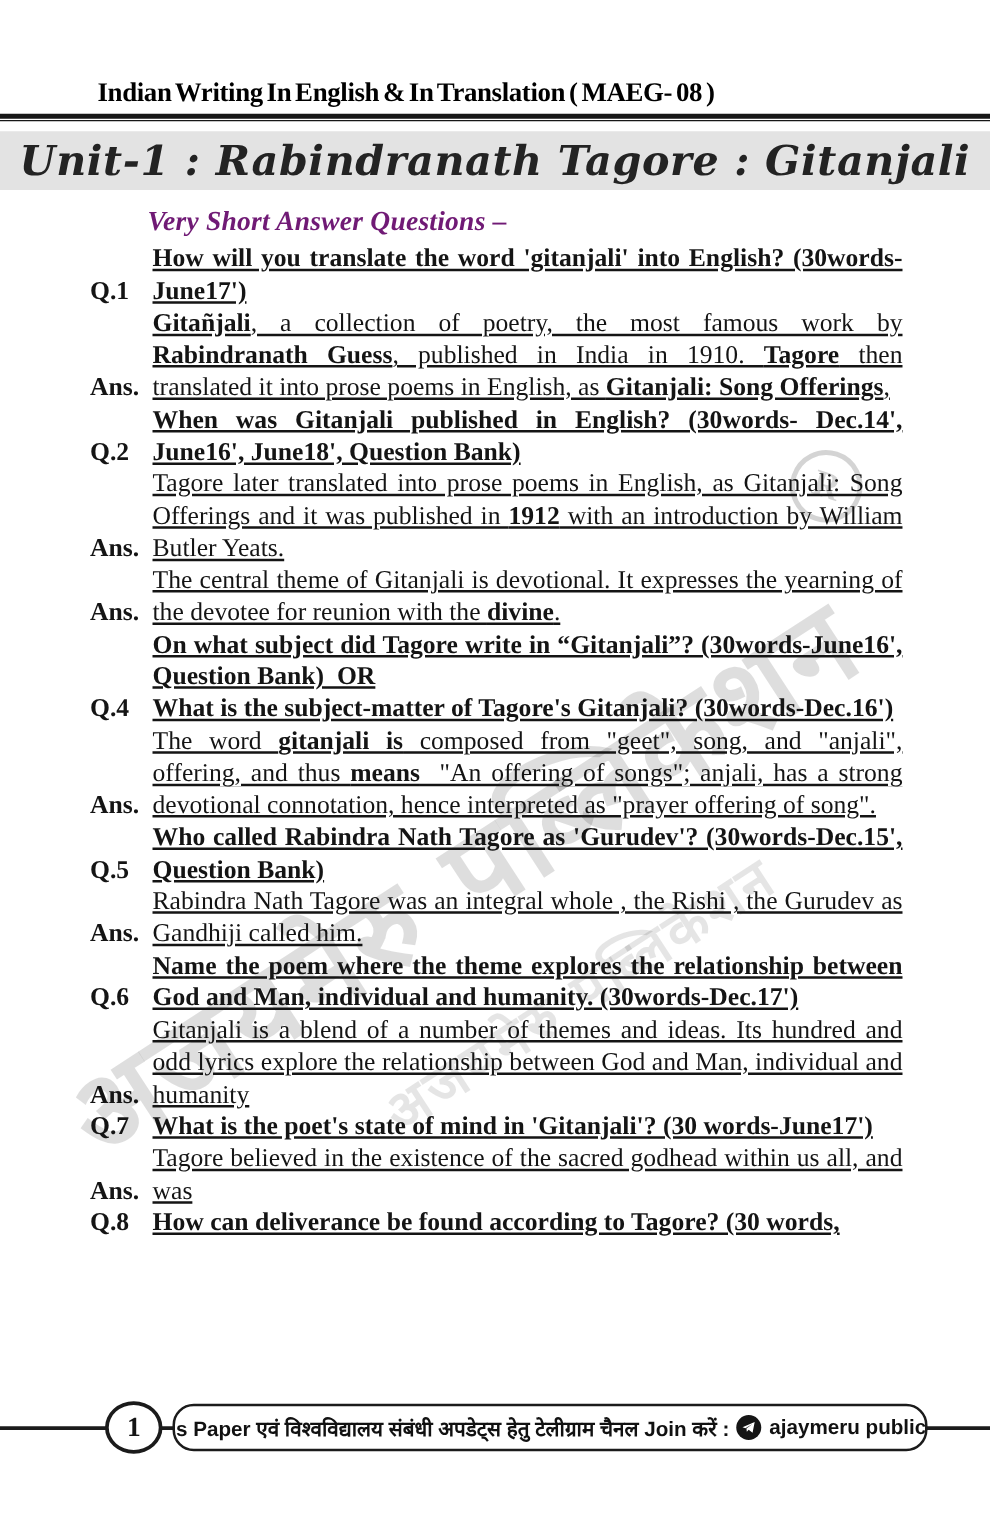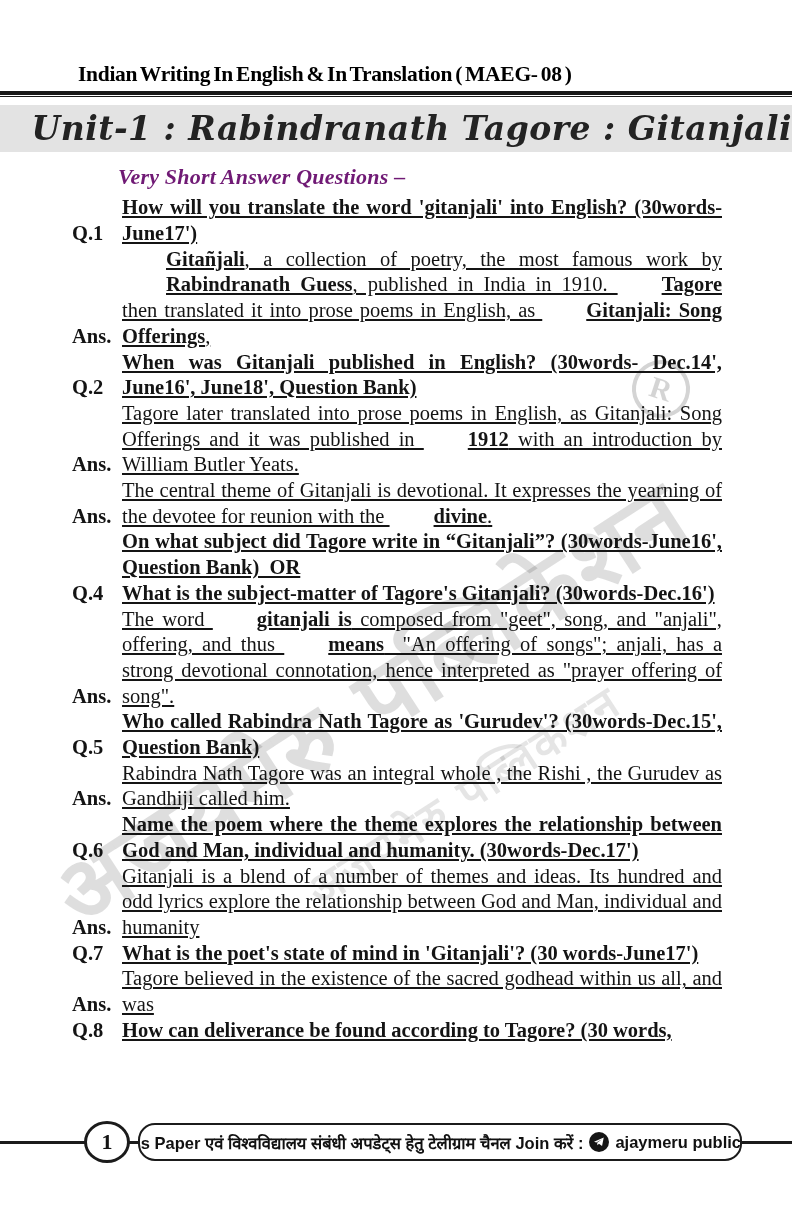--- a/index.html
+++ b/index.html
@@ -34,21 +34,21 @@
   .header-title {
     margin:62px 0 4px 78px;
     font-size:21.5px; font-weight:600; letter-spacing:-0.3px; word-spacing:-2px;
     color:#000000;
   }
   .rule-thick { height:3.5px; background:#171717; }
   .rule-thin  { height:1.3px; background:#171717; margin-top:1.5px; }
 
   .banner {
     margin-top:8px; height:47px; background:#e3e3e3;
-    display:flex; align-items:center; justify-content:flex-end;
+    display:flex; align-items:center; justify-content:center;
   }
   .banner-title {
     font-family:"DejaVu Serif", serif; font-style:italic; font-weight:bold;
     font-size:33px; color:#232323; letter-spacing:0.5px;
   }
 
   
   .text-col { padding:10px 70px 0 72px; }
   .section-heading {
     font-family:Liberation Serif, serif; font-style:italic; font-weight:bold;
@@ -58,21 +58,21 @@
   .qa-label {
     flex:0 0 50px; font-weight:bold; font-size:20.5px; line-height:25.7px;
     white-space:nowrap;
   }
   .qa-text {
     flex:1; font-size:20.5px; line-height:25.7px; text-align:justify;
     color:#141414;
     text-decoration:underline;
   }
   .qa-text.q { font-weight:bold; }
-  .qa-text b { font-weight:bold;margin-left:44px; }
+  .qa-text b { font-weight:bold; }
 
   
   .footer { position:absolute; left:0; top:1120px; width:792px; height:52px; z-index:2; }
   .footer-rule { position:absolute; left:0; right:0; top:21px; height:2.6px; background:#1b1b1b; }
   .page-badge {
     position:absolute; left:84px; top:1px; width:46px; height:42px;
     background:#fff; border:3px solid #1b1b1b; border-radius:50%;
     display:flex; align-items:center; justify-content:center;
     font-weight:bold; font-size:22px; font-family:"Liberation Serif", serif;
   }

